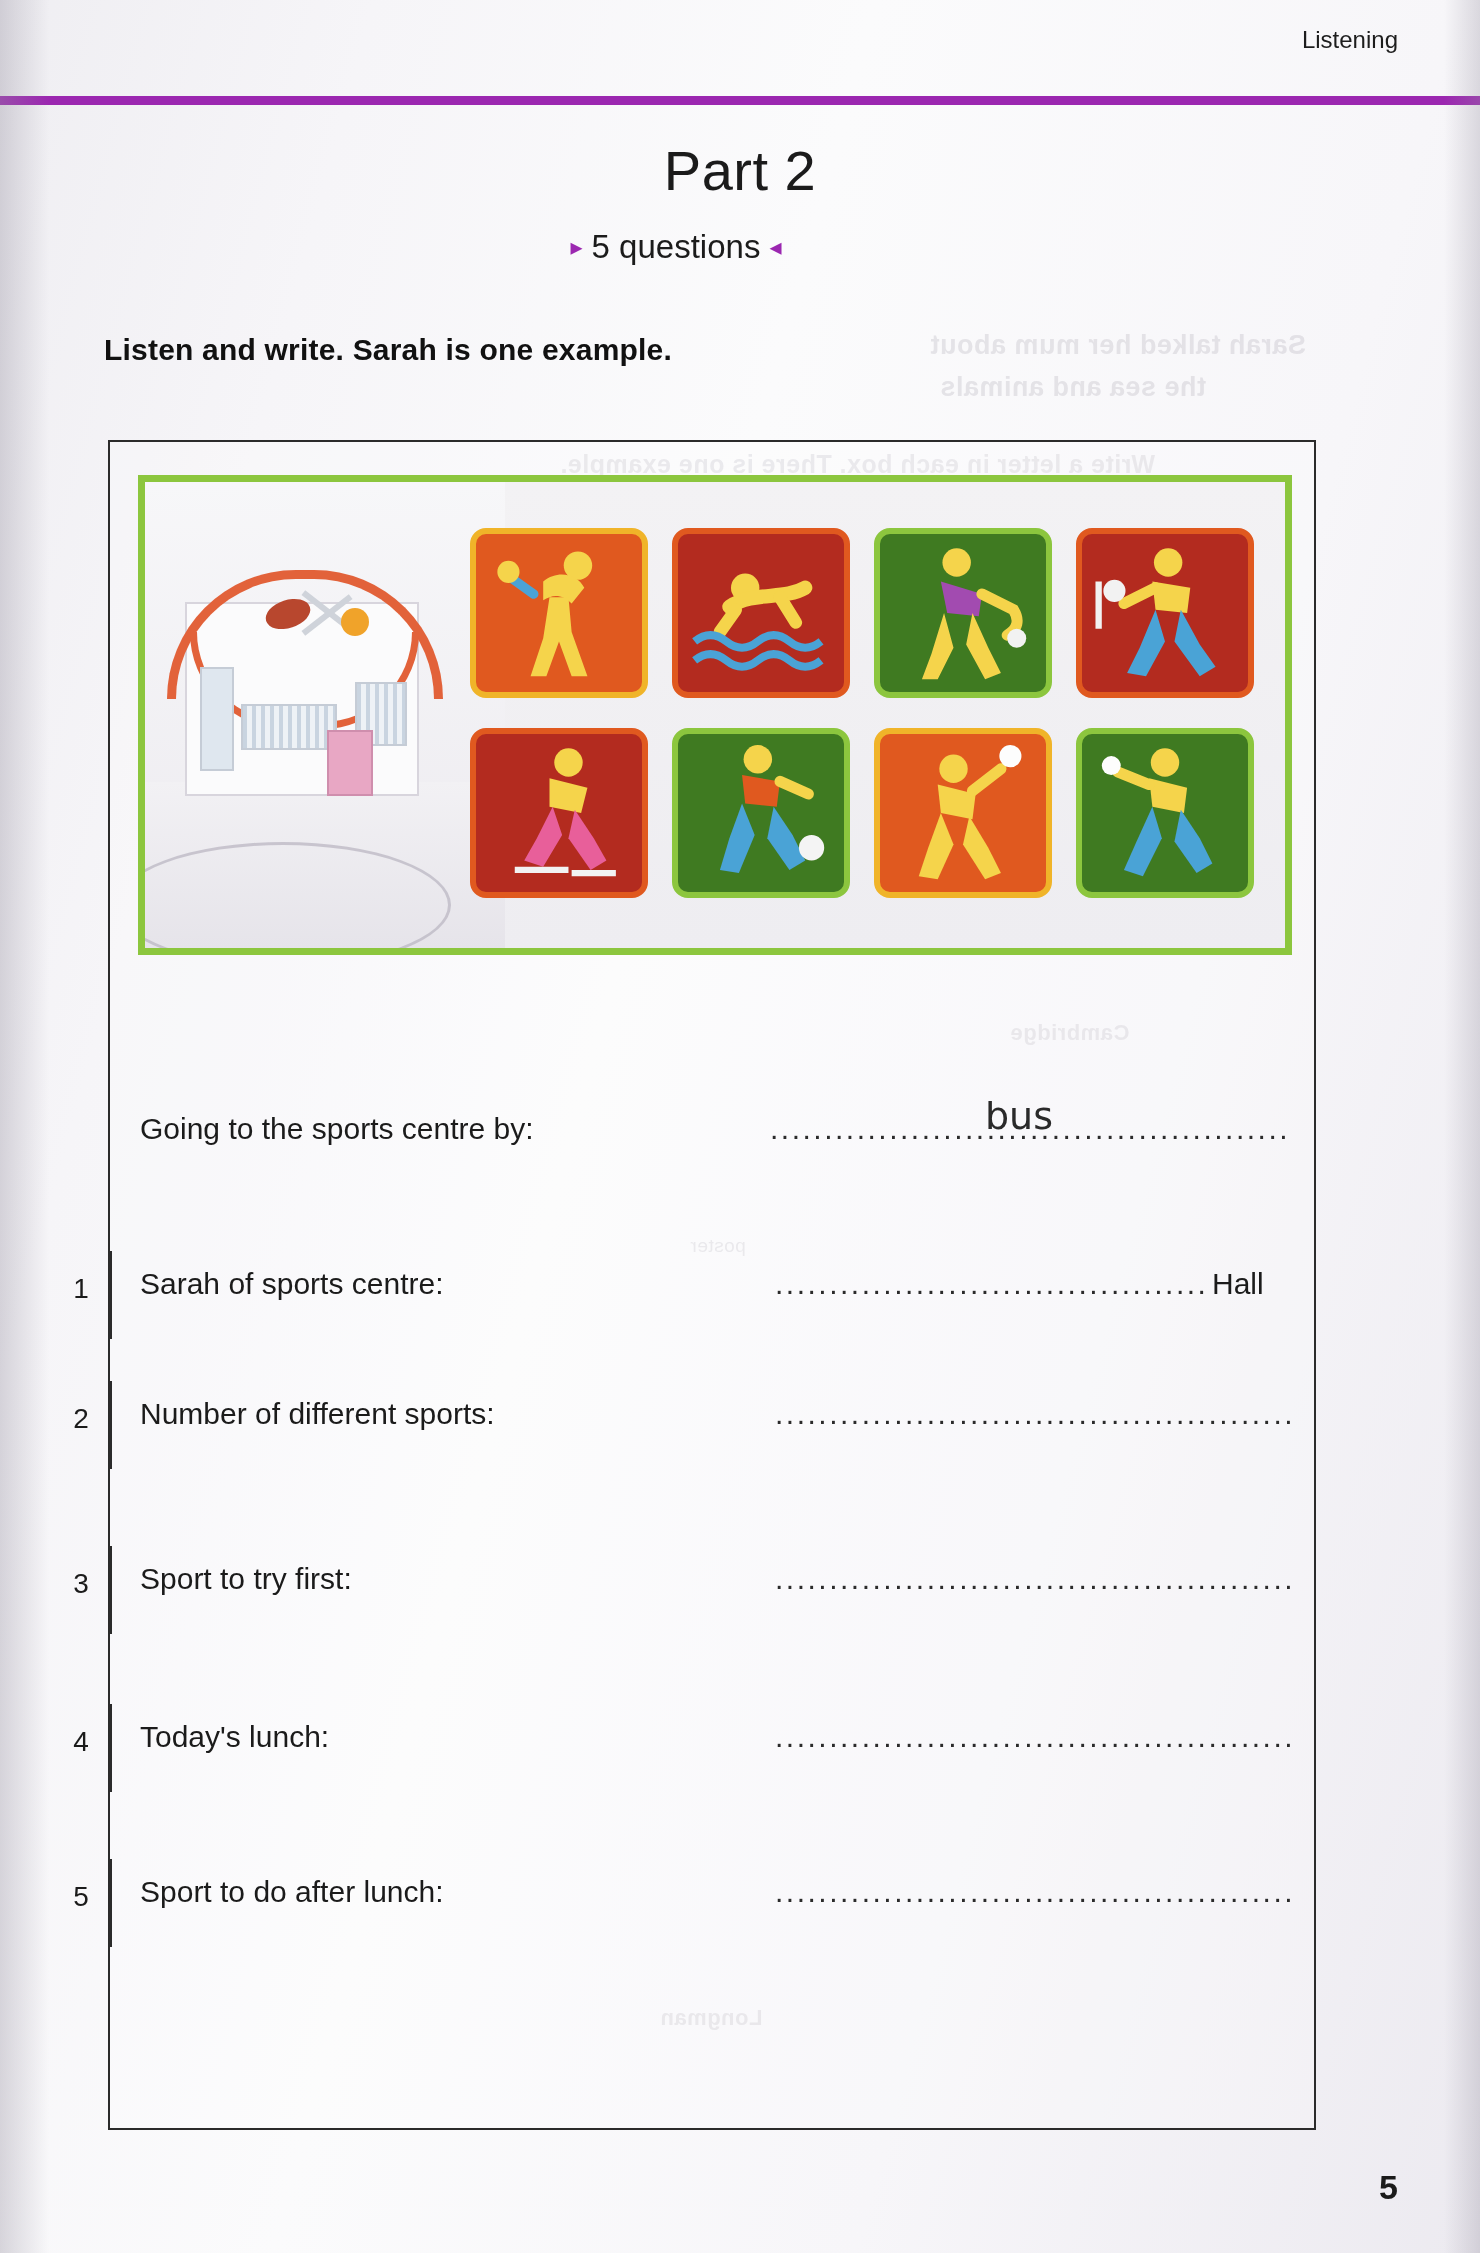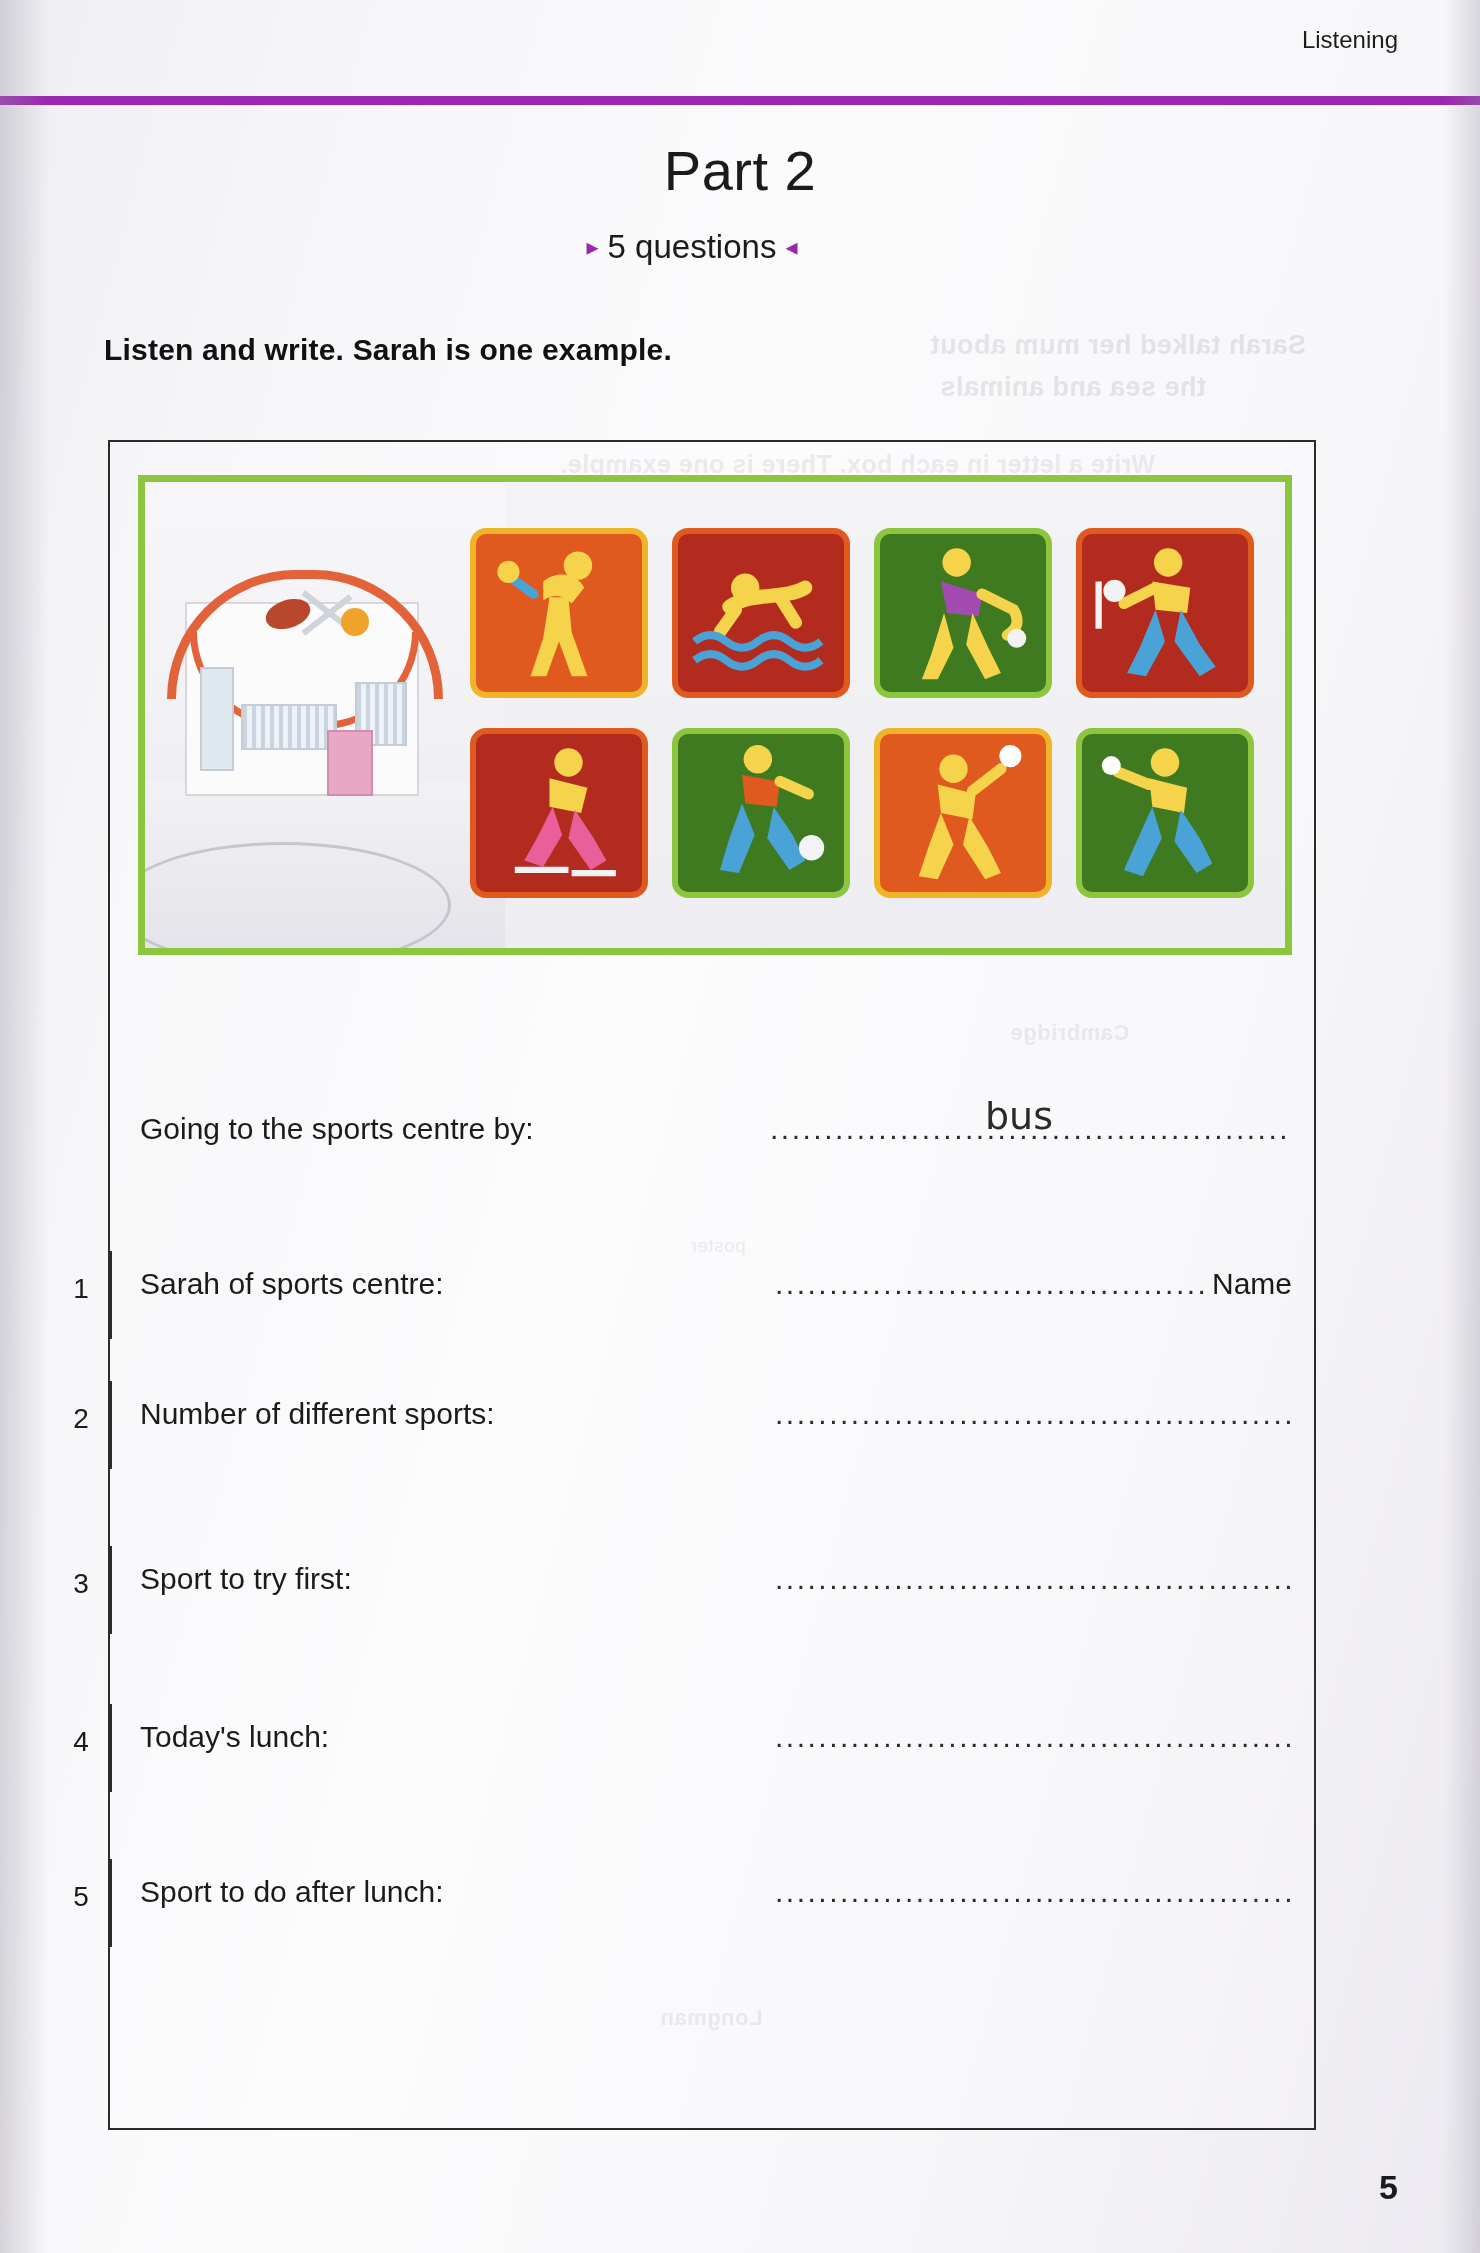--- a/index.html
+++ b/index.html
@@ -76,21 +76,20 @@
     font-size: 56px;
     color: #1b1b1b;
     letter-spacing: 0.5px;
   }
   .q-count {
     position: absolute;
     left: 0; top: 228px; width: 1352px;
     text-align: center;
     font-size: 33px;
     color: #1b1b1b;
-    padding-left: 16px;
   }
   .q-count .arrow { color: #9b27b0; font-size: 24px; vertical-align: 3px; }
 
   .instruction {
     position: absolute;
     left: 104px;
     top: 333px;
     font-size: 30px;
     font-weight: bold;
     color: #111;
@@ -374,21 +373,21 @@
     <span class="label">Going to the sports centre by:</span>
     <span class="dots" style="left:770px; width:520px;">...............................................................</span>
     <span class="hand" style="left:985px; top:-18px;">bus</span>
   </div>
 
   <div class="row" style="top:1267px;">
     <span class="num">1</span>
     <span class="divider"></span>
     <span class="label">Sarah of sports centre:</span>
     <span class="dots" style="left:775px; width:430px;">..........................................</span>
-    <span class="suffix" style="left:1212px;">Name</span>
+    <span class="suffix" style="left:1212px;">Hall</span>
   </div>
 
   <div class="row" style="top:1397px;">
     <span class="num">2</span>
     <span class="divider"></span>
     <span class="label">Number of different sports:</span>
     <span class="dots" style="left:775px; width:515px;">..................................................</span>
   </div>
 
   <div class="row" style="top:1562px;">

